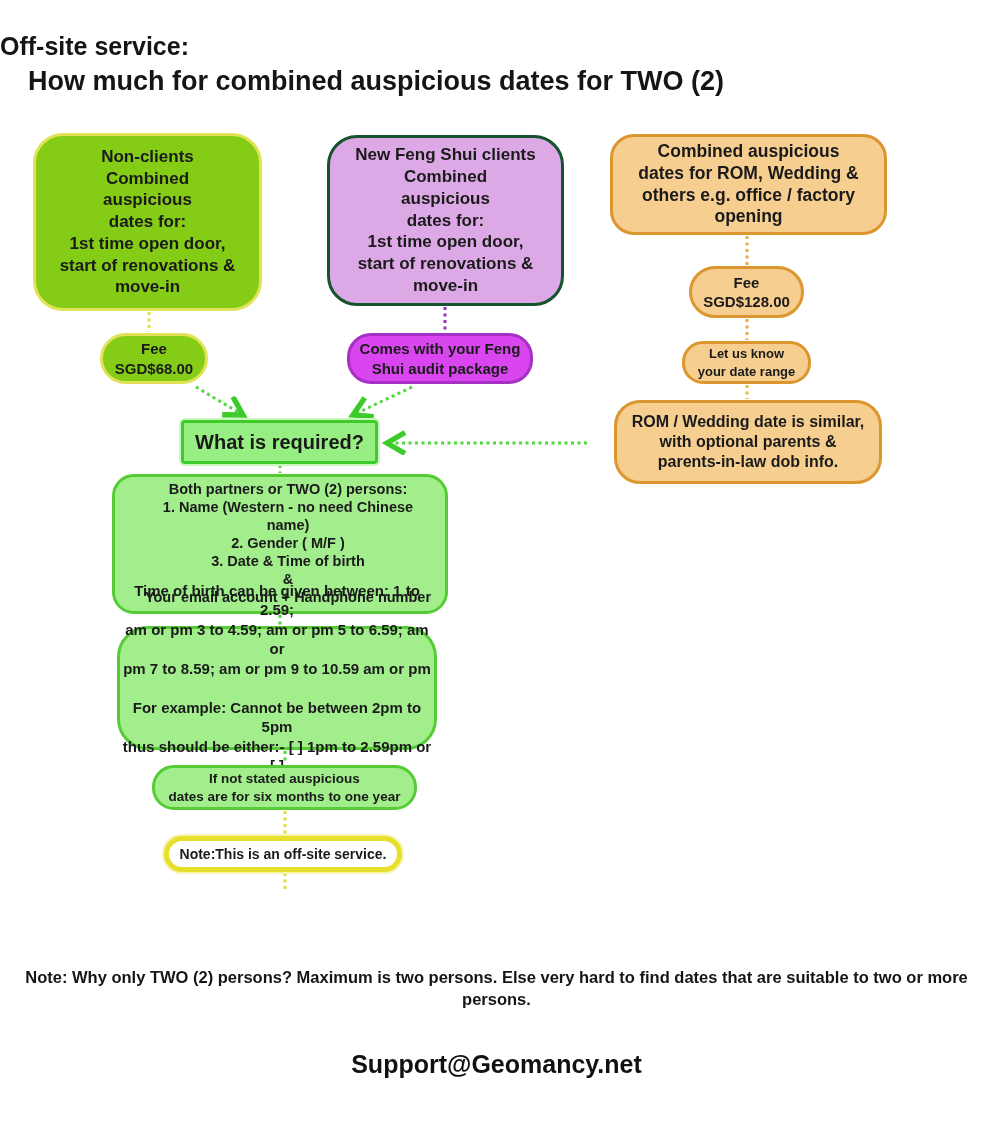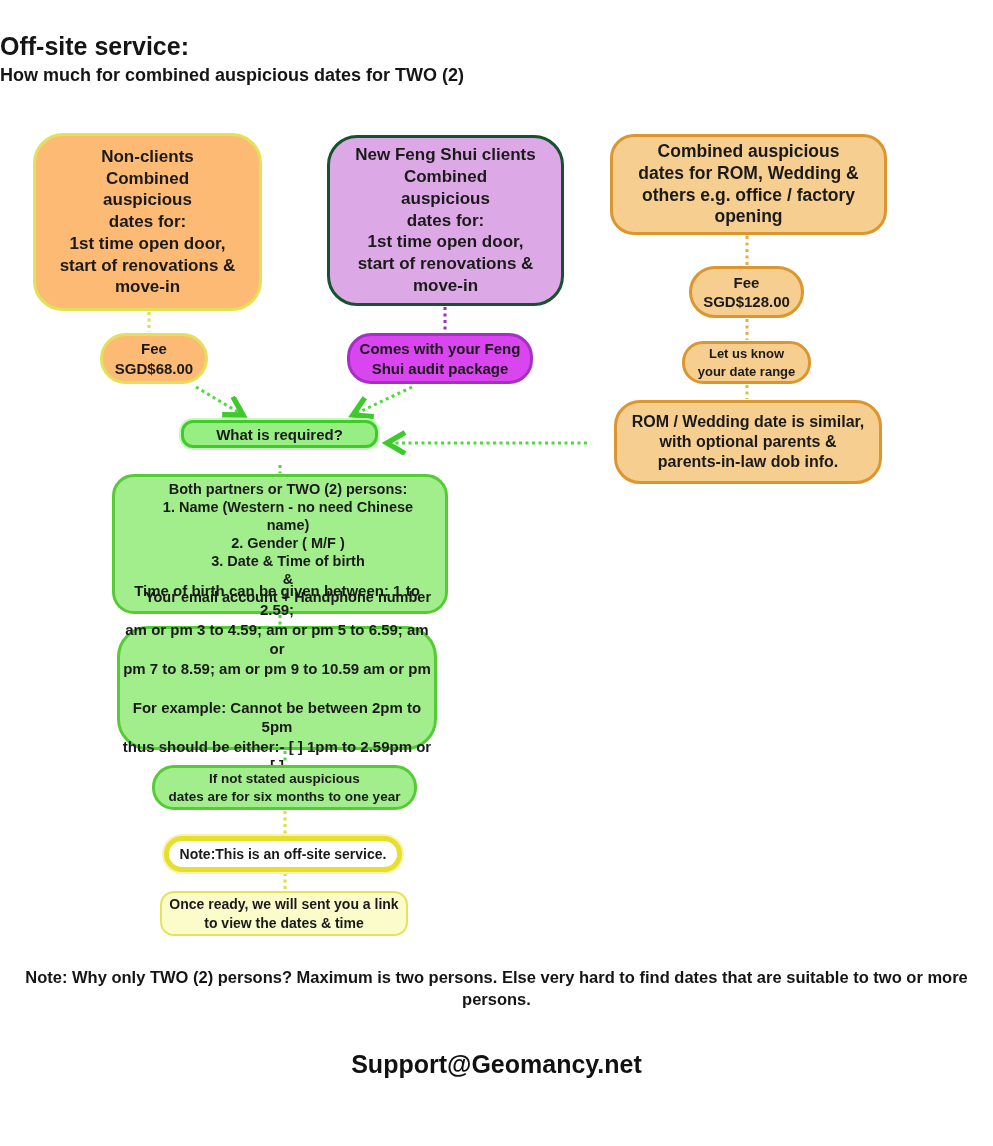--- a/index.html
+++ b/index.html
@@ -9,46 +9,46 @@
     background:#ffffff;
     font-family:"Liberation Sans",sans-serif;
     color:#111111;
     overflow:hidden;
   }
   .title{
     position:absolute;top:28px;left:0;width:993px;
     text-align:left;font-weight:bold;color:#151515;
   }
   .title .l1{font-size:25px;line-height:1.45;}
-  .title .l2{font-size:18px;line-height:1.3;}
+  .title .l2{font-size:27px;line-height:1.3;margin-left:28px;}
   .box{
     position:absolute;box-sizing:border-box;
     display:flex;align-items:center;justify-content:center;
     text-align:center;font-weight:bold;color:#1a1a1a;
     white-space:pre-line;
   }
   
-  .yellow{background:#fdba74;border:3px solid #E2E258;}
+  .yellow{background:#84cc16;border:3px solid #E2E258;}
   .yellow-lt{background:#FCFCCB;border:2px solid #E4E45C;}
   .purple{background:#DCA9E6;border:3px solid #14532d;}
   .purple-lt{background:#d946ef;border:3px solid #A630C4;}
   .orange{background:#F6CE90;border:3px solid #DB962F;}
   .green{background:#A3EE8C;border:3px solid #55CB35;}
   .green-strong{background:#97EE82;border:3px solid #3FCC2A;box-shadow:0 0 0 2px #C9F7BD;}
   .white-note{background:#ffffff;border:5px solid #E7DF2B;box-shadow:0 0 0 2px #F6F3B0;}
 
   
   #box-non-clients{left:33px;top:133px;width:229px;height:178px;border-radius:30px;font-size:17px;line-height:1.28;}
   #box-new-clients{left:327px;top:135px;width:237px;height:171px;border-radius:30px;font-size:17px;line-height:1.28;}
   #box-rom-top{left:610px;top:134px;width:277px;height:101px;border-radius:24px;font-size:17.5px;line-height:1.25;}
   #pill-fee-68{left:100px;top:333px;width:108px;height:51px;border-radius:26px;font-size:15px;line-height:1.3;}
   #pill-audit{left:347px;top:333px;width:186px;height:51px;border-radius:24px;font-size:15px;line-height:1.3;}
   #pill-fee-128{left:689px;top:266px;width:115px;height:52px;border-radius:26px;font-size:15px;line-height:1.3;}
   #pill-date-range{left:682px;top:341px;width:129px;height:43px;border-radius:21px;font-size:13px;line-height:1.35;}
-  #pill-what-required{left:181px;top:420px;width:197px;height:28px;border-radius:12px;font-size:15px;}
+  #pill-what-required{left:181px;top:420px;width:197px;height:44px;border-radius:4px;font-size:20px;}
   #box-rom-similar{left:614px;top:400px;width:268px;height:84px;border-radius:26px;font-size:16px;line-height:1.25;}
   #box-requirements{left:112px;top:474px;width:336px;height:140px;border-radius:22px;font-size:14.5px;line-height:1.24;padding-left:16px;}
   #box-timeofbirth{left:117px;top:626px;width:320px;height:124px;border-radius:31px;font-size:15px;line-height:1.3;}
   #pill-sixmonths{left:152px;top:765px;width:265px;height:45px;border-radius:22px;font-size:13.5px;line-height:1.3;}
   #pill-note{left:164px;top:836px;width:238px;height:36px;border-radius:18px;font-size:14px;}
   #pill-onceready{left:160px;top:891px;width:248px;height:45px;border-radius:14px;font-size:14px;line-height:1.35;}
 
   .bottom-note{
     position:absolute;top:966px;left:0;width:993px;padding:0 15px;box-sizing:border-box;
     text-align:center;font-weight:bold;font-size:16.5px;line-height:1.35;color:#151515;
@@ -136,22 +136,20 @@
   <div class="box green" id="box-timeofbirth">Time of birth can be given between: 1 to 2.59;
 am or pm 3 to 4.59; am or pm 5 to 6.59; am or
 pm 7 to 8.59; am or pm 9 to 10.59 am or pm
 
 For example: Cannot be between 2pm to 5pm
 thus should be either:- [ ] 1pm to 2.59pm or [ ]
 3pm to 4.59pm</div>
   <div class="box green" id="pill-sixmonths">If not stated auspicious
 dates are for six months to one year</div>
   <div class="box white-note" id="pill-note">Note:This is an off-site service.</div>
-  <div class="box yellow-lt" id="pill-onceready">Once ready, we will sent you a link
-to view the dates &amp; time</div>
 
   <div class="bottom-note">Note: Why only TWO (2) persons? Maximum is two persons. Else very hard to find dates that are suitable to two or more persons.</div>
 
   <div class="contact">
     <div>Support@Geomancy.net</div>
   </div>
 
 </div>
 
 </body></html>

